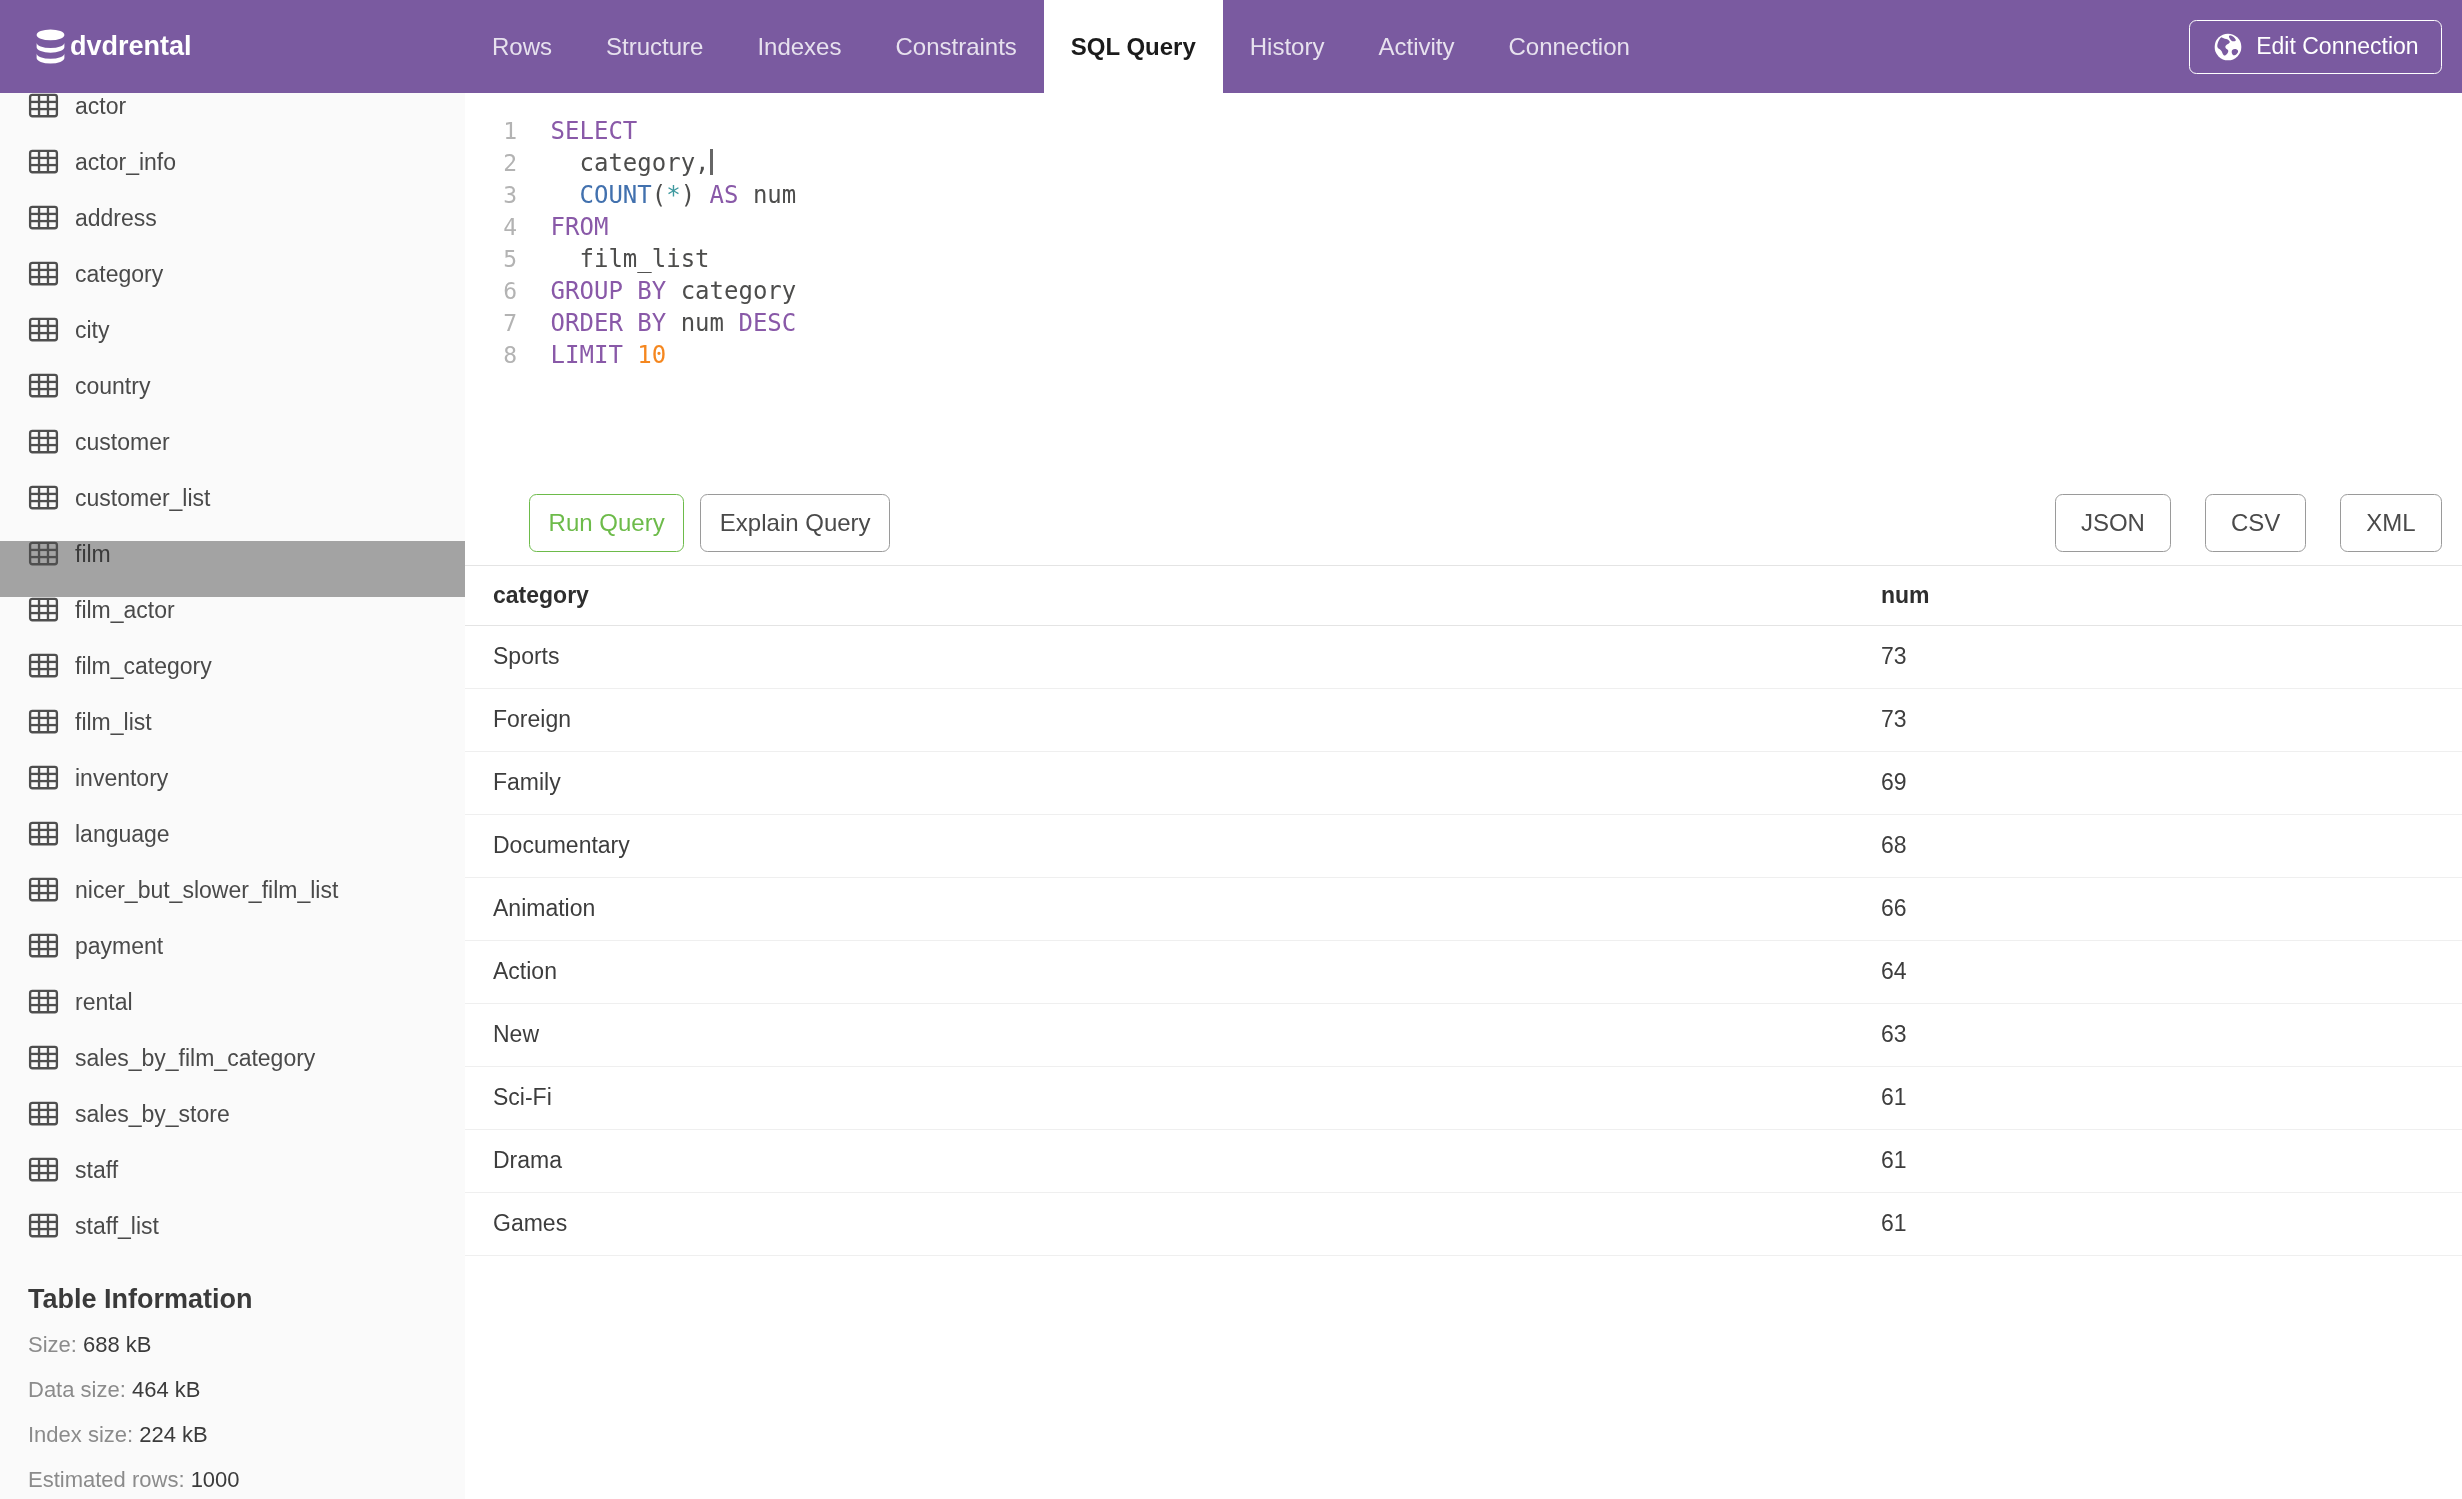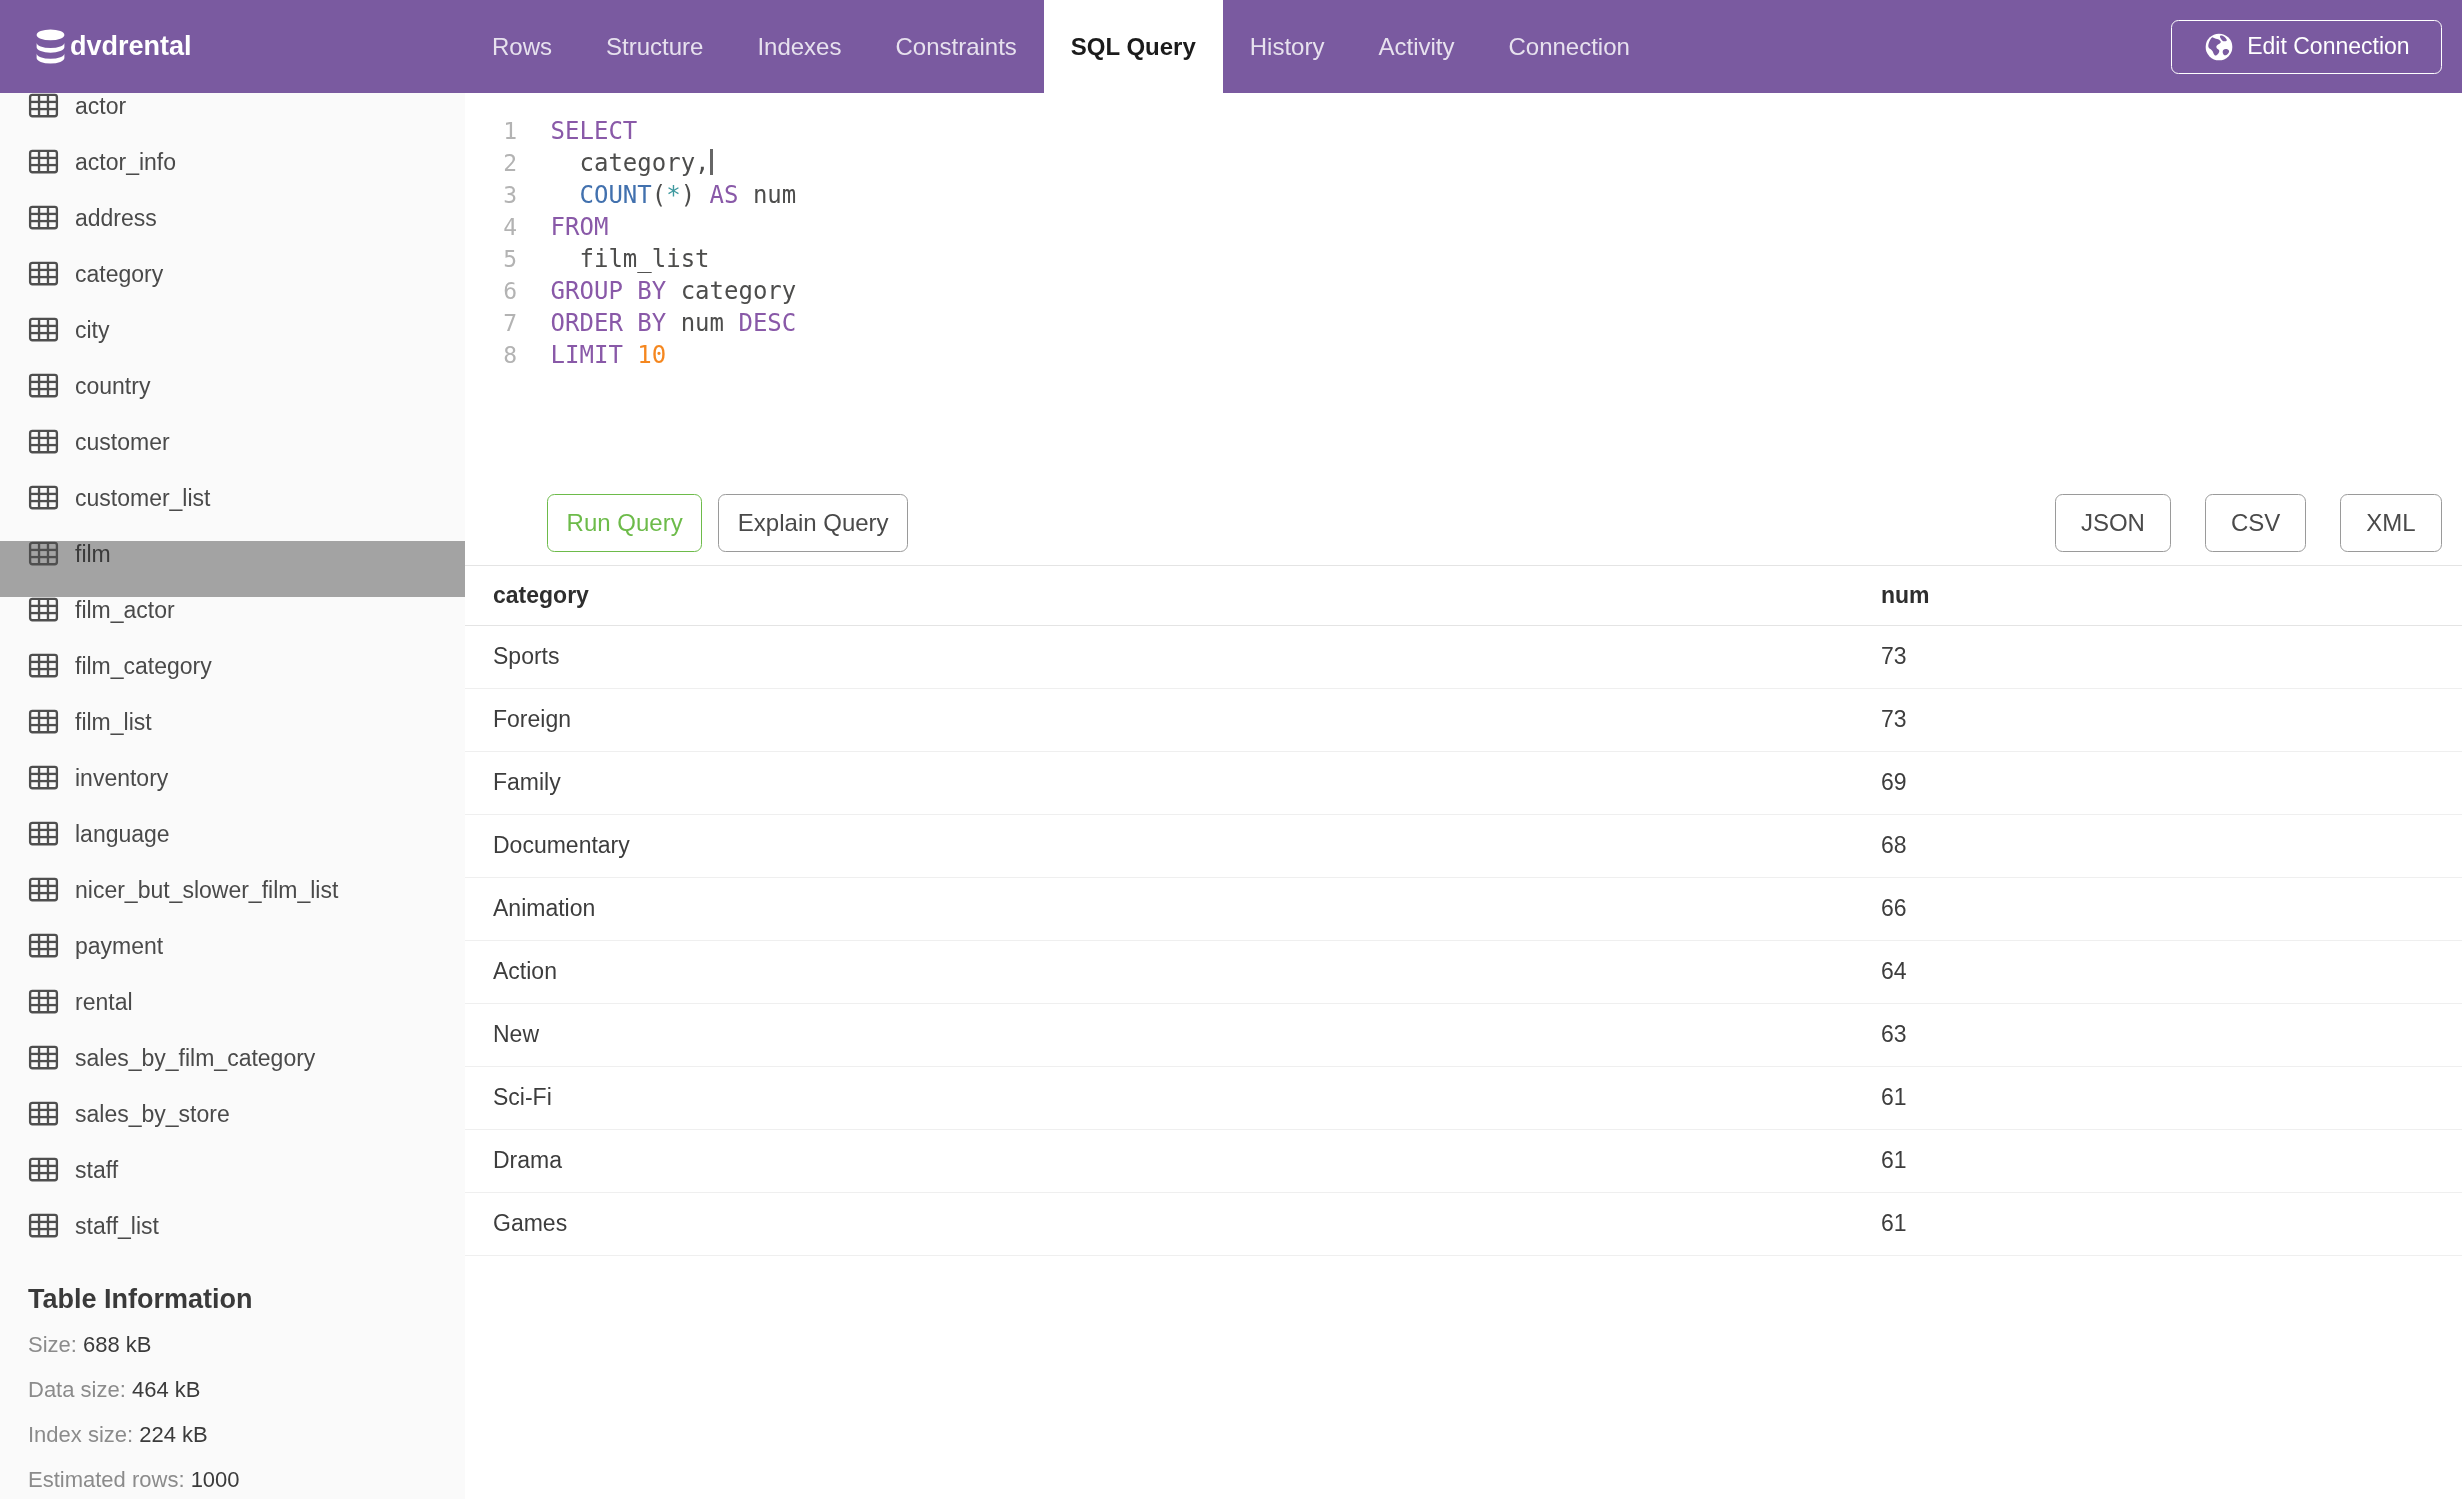--- a/index.html
+++ b/index.html
@@ -29,21 +29,21 @@
     padding: 0 27px; display: flex; align-items: center;
     font-size: 24px; color: rgba(255,255,255,0.82);
     cursor: pointer; white-space: nowrap;
   }
   .tab.active { background: #ffffff; color: #1b1b1b; font-weight: bold; }
   .edit-conn {
     margin-left: auto; margin-right: 20.4px; align-self: center;
     height: 54px; display: flex; align-items: center; gap: 12px;
     border: 1.9px solid #ffffff; border-radius: 7.4px;
     background: transparent; color: #ffffff;
-    font-size: 23px; padding: 0 31px; cursor: pointer;
+    font-size: 23px; padding: 0 22px; cursor: pointer;
     font-family: "Liberation Sans", sans-serif;
   }
   .edit-conn svg { width: 32px; height: 32px; }
 
   
   .sidebar {
     position: absolute; top: 93px; left: 0; width: 465px; bottom: 0;
     background: #FAFAFA; overflow: hidden;
   }
   .tlist .item {
@@ -78,21 +78,21 @@
   .tk-fn  { color: #4271AE; }
   .tk-op  { color: #3E999F; }
   .tk-num { color: #F5871F; }
   .tk-txt { color: #4D4D4C; }
   .cursor {
     display: inline-block; width: 2.8px; height: 26px;
     background: #666; vertical-align: middle; margin-left: 0.9px; position: relative; top: -1.9px;
   }
 
   .actions {
-    position: absolute; top: 401px; left: 42px; right: 20.4px;
+    position: absolute; top: 401px; left: 24px; right: 20.4px;
     display: flex; align-items: center; padding-left: 40px;
   }
   .btn {
     height: 58px; background: #fff; border: 1.9px solid #9a9a9a; border-radius: 7.4px;
     color: #4a4a4a; font-size: 24px; padding: 0 18.6px; cursor: pointer;
     font-family: "Liberation Sans", sans-serif;
   }
   .btn-run { border-color: #6DBB4A; color: #6DBB4A; }
   .btn-explain { margin-left: 16px; }
   .export-group { margin-left: auto; display: flex; gap: 34px; }

